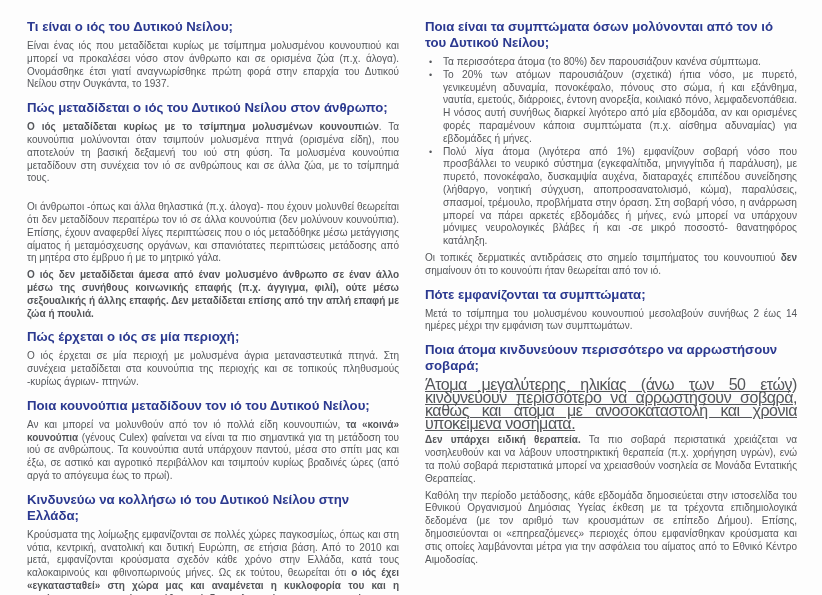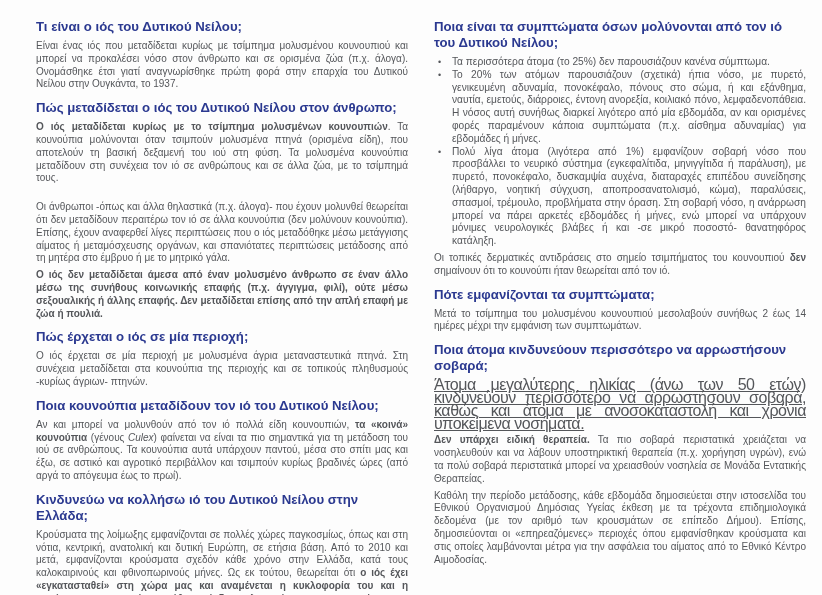--- a/index.html
+++ b/index.html
@@ -10,21 +10,21 @@
   html,body{margin:0;padding:0;}
   body{
     width:822px;height:595px;overflow:hidden;
     background:var(--bg);
     font-family:"Liberation Sans",sans-serif;
     color:var(--body);
   }
   .page{
     box-sizing:border-box;
     width:749px;height:595px;
-    padding:13px 26px 10px 36px;
+    padding:13px 26px 10px 27px;
     display:flex;gap:26px;
   }
   .col{width:372px;flex:0 0 372px;}
   .heading{
     color:var(--heading);
     font-size:13.2px;line-height:16px;font-weight:bold;
     margin:9px 0 5px 0;
     text-align:left;
   }
   .col > .heading:first-child{margin-top:6px;}
@@ -44,21 +44,21 @@
     padding-left:18px;
     font-size:10.2px;line-height:12.8px;
     text-align:justify;
   }
   .bullet{
     position:absolute;left:4px;top:0;
     font-size:9px;line-height:12.8px;
     color:var(--body);
   }
   .b{font-weight:bold;}
-  .i{font-style:italic;}
+  .i{}
 </style>
 </head>
 <body>
 
 <div class="page">
   <div class="col">
       <h2 class="heading">Τι είναι ο ιός του Δυτικού Νείλου;</h2>
       <p class="paragraph"><span>Είναι ένας ιός που μεταδίδεται κυρίως με τσίμπημα μολυσμένου κουνουπιού και μπορεί να προκαλέσει νόσο στον άνθρωπο και σε ορισμένα ζώα (π.χ. άλογα). Ονομάσθηκε έτσι γιατί αναγνωρίσθηκε πρώτη φορά στην επαρχία του Δυτικού Νείλου στην Ουγκάντα, το 1937.</span></p>
       <h2 class="heading">Πώς μεταδίδεται ο ιός του Δυτικού Νείλου στον άνθρωπο;</h2>
       <p class="paragraph tight"><span class="b">Ο ιός μεταδίδεται κυρίως με το τσίμπημα μολυσμένων κουνουπιών</span><span>. Τα κουνούπια μολύνονται όταν τσιμπούν μολυσμένα πτηνά (ορισμένα είδη), που αποτελούν τη βασική δεξαμενή του ιού στη φύση. Τα μολυσμένα κουνούπια μεταδίδουν στη συνέχεια τον ιό σε ανθρώπους και σε άλλα ζώα, με το τσίμπημά τους.</span></p>
@@ -67,21 +67,21 @@
       <h2 class="heading">Πώς έρχεται ο ιός σε μία περιοχή;</h2>
       <p class="paragraph"><span>Ο ιός έρχεται σε μία περιοχή με μολυσμένα άγρια μεταναστευτικά πτηνά. Στη συνέχεια μεταδίδεται στα κουνούπια της περιοχής και σε τοπικούς πληθυσμούς -κυρίως άγριων- πτηνών.</span></p>
       <h2 class="heading">Ποια κουνούπια μεταδίδουν τον ιό του Δυτικού Νείλου;</h2>
       <p class="paragraph"><span>Αν και μπορεί να μολυνθούν από τον ιό πολλά είδη κουνουπιών, </span><span class="b">τα «κοινά» κουνούπια</span><span> (γένους </span><span class="i">Culex</span><span>) φαίνεται να είναι τα πιο σημαντικά για τη μετάδοση του ιού σε ανθρώπους. Τα κουνούπια αυτά υπάρχουν παντού, μέσα στο σπίτι μας και έξω, σε αστικό και αγροτικό περιβάλλον και τσιμπούν κυρίως βραδινές ώρες (από αργά το απόγευμα έως το πρωί).</span></p>
       <h2 class="heading">Κινδυνεύω να κολλήσω ιό του Δυτικού Νείλου στην Ελλάδα;</h2>
       <p class="paragraph"><span>Κρούσματα της λοίμωξης εμφανίζονται σε πολλές χώρες παγκοσμίως, όπως και στη νότια, κεντρική, ανατολική και δυτική Ευρώπη, σε ετήσια βάση. Από το 2010 και μετά, εμφανίζονται κρούσματα σχεδόν κάθε χρόνο στην Ελλάδα, κατά τους καλοκαιρινούς και φθινοπωρινούς μήνες. Ως εκ τούτου, θεωρείται ότι </span><span class="b">ο ιός έχει «εγκατασταθεί» στη χώρα μας και αναμένεται η κυκλοφορία του και η εμφάνιση περιστατικών σε κάθε περίοδο κυκλοφορίας των κουνουπιών.</span></p>
     </div>
   <div class="col">
       <h2 class="heading">Ποια είναι τα συμπτώματα όσων μολύνονται από τον ιό του Δυτικού Νείλου;</h2>
       <ul class="bullet-list">
-        <li><span class="bullet">•</span><span>Τα περισσότερα άτομα (το 25%) δεν παρουσιάζουν κανένα σύμπτωμα.</span></li>
+        <li><span class="bullet">•</span><span>Τα περισσότερα άτομα (το 80%) δεν παρουσιάζουν κανένα σύμπτωμα.</span></li>
         <li><span class="bullet">•</span><span>Το 20% των ατόμων παρουσιάζουν (σχετικά) ήπια νόσο, με πυρετό, γενικευμένη αδυναμία, πονοκέφαλο, πόνους στο σώμα, ή και εξάνθημα, ναυτία, εμετούς, διάρροιες, έντονη ανορεξία, κοιλιακό πόνο, λεμφαδενοπάθεια. Η νόσος αυτή συνήθως διαρκεί λιγότερο από μία εβδομάδα, αν και ορισμένες φορές παραμένουν κάποια συμπτώματα (π.χ. αίσθημα αδυναμίας) για εβδομάδες ή μήνες.</span></li>
         <li><span class="bullet">•</span><span>Πολύ λίγα άτομα (λιγότερα από 1%) εμφανίζουν σοβαρή νόσο που προσβάλλει το νευρικό σύστημα (εγκεφαλίτιδα, μηνιγγίτιδα ή παράλυση), με πυρετό, πονοκέφαλο, δυσκαμψία αυχένα, διαταραχές επιπέδου συνείδησης (λήθαργο, νοητική σύγχυση, αποπροσανατολισμό, κώμα), παραλύσεις, σπασμοί, τρέμουλο, προβλήματα στην όραση. Στη σοβαρή νόσο, η ανάρρωση μπορεί να πάρει αρκετές εβδομάδες ή μήνες, ενώ μπορεί να υπάρχουν μόνιμες νευρολογικές βλάβες ή και -σε μικρό ποσοστό- θανατηφόρος κατάληξη.</span></li>
       </ul>
       <p class="paragraph"><span>Οι τοπικές δερματικές αντιδράσεις στο σημείο τσιμπήματος του κουνουπιού </span><span class="b">δεν</span><span> σημαίνουν ότι το κουνούπι ήταν θεωρείται από τον ιό.</span></p>
       <h2 class="heading">Πότε εμφανίζονται τα συμπτώματα;</h2>
       <p class="paragraph"><span>Μετά το τσίμπημα του μολυσμένου κουνουπιού μεσολαβούν συνήθως 2 έως 14 ημέρες μέχρι την εμφάνιση των συμπτωμάτων.</span></p>
       <h2 class="heading">Ποια άτομα κινδυνεύουν περισσότερο να αρρωστήσουν σοβαρά;</h2>
       <p class="paragraph condensed"><span>Άτομα μεγαλύτερης ηλικίας (άνω των 50 ετών) κινδυνεύουν περισσότερο να αρρωστήσουν σοβαρά, καθώς και άτομα με ανοσοκαταστολή και χρόνια υποκείμενα νοσήματα.</span></p>
       <p class="paragraph"><span class="b">Δεν υπάρχει ειδική θεραπεία.</span><span> Τα πιο σοβαρά περιστατικά χρειάζεται να νοσηλευθούν και να λάβουν υποστηρικτική θεραπεία (π.χ. χορήγηση υγρών), ενώ τα πολύ σοβαρά περιστατικά μπορεί να χρειασθούν νοσηλεία σε Μονάδα Εντατικής Θεραπείας.</span></p>
       <p class="paragraph"><span>Καθόλη την περίοδο μετάδοσης, κάθε εβδομάδα δημοσιεύεται στην ιστοσελίδα του Εθνικού Οργανισμού Δημόσιας Υγείας έκθεση με τα τρέχοντα επιδημιολογικά δεδομένα (με τον αριθμό των κρουσμάτων σε επίπεδο Δήμου). Επίσης, δημοσιεύονται οι «επηρεαζόμενες» περιοχές όπου εμφανίσθηκαν κρούσματα και στις οποίες λαμβάνονται μέτρα για την ασφάλεια του αίματος από το Εθνικό Κέντρο Αιμοδοσίας.</span></p>

